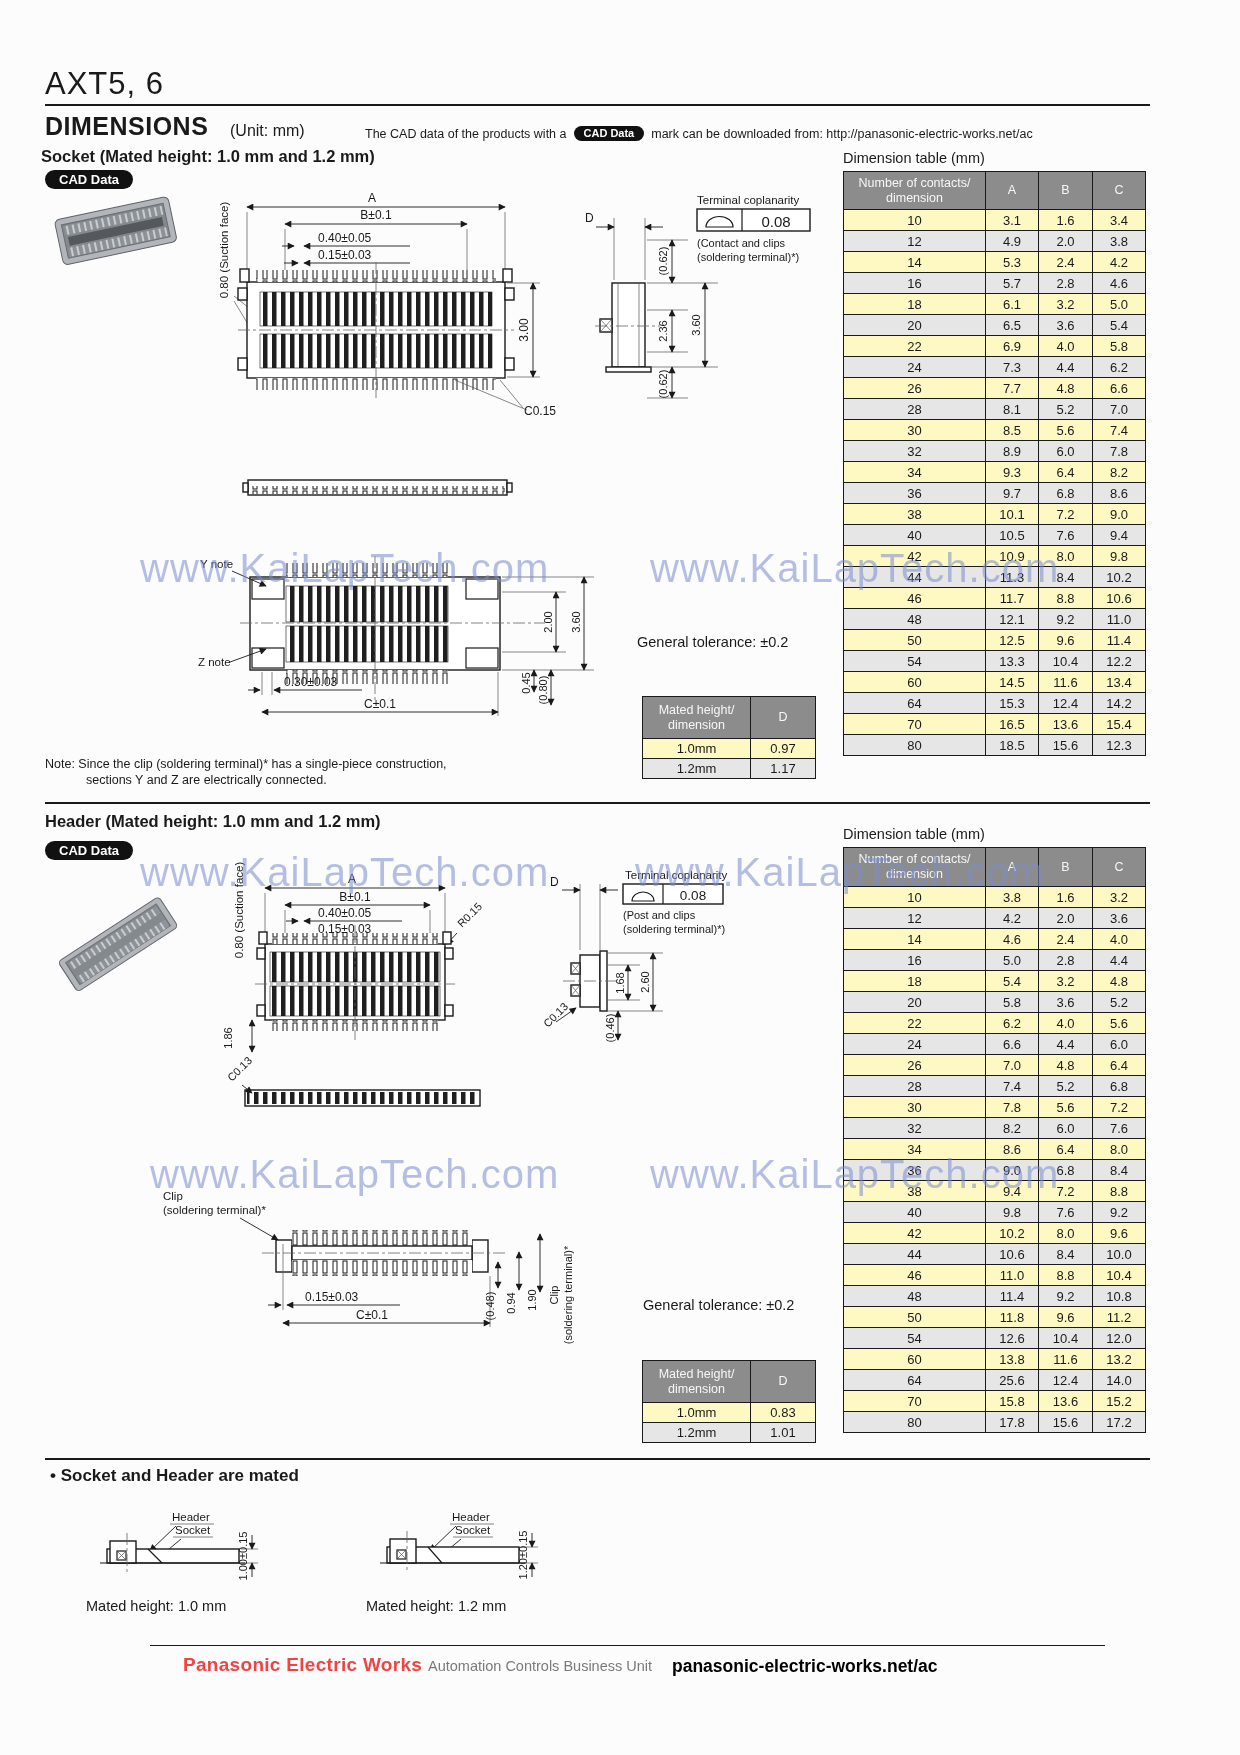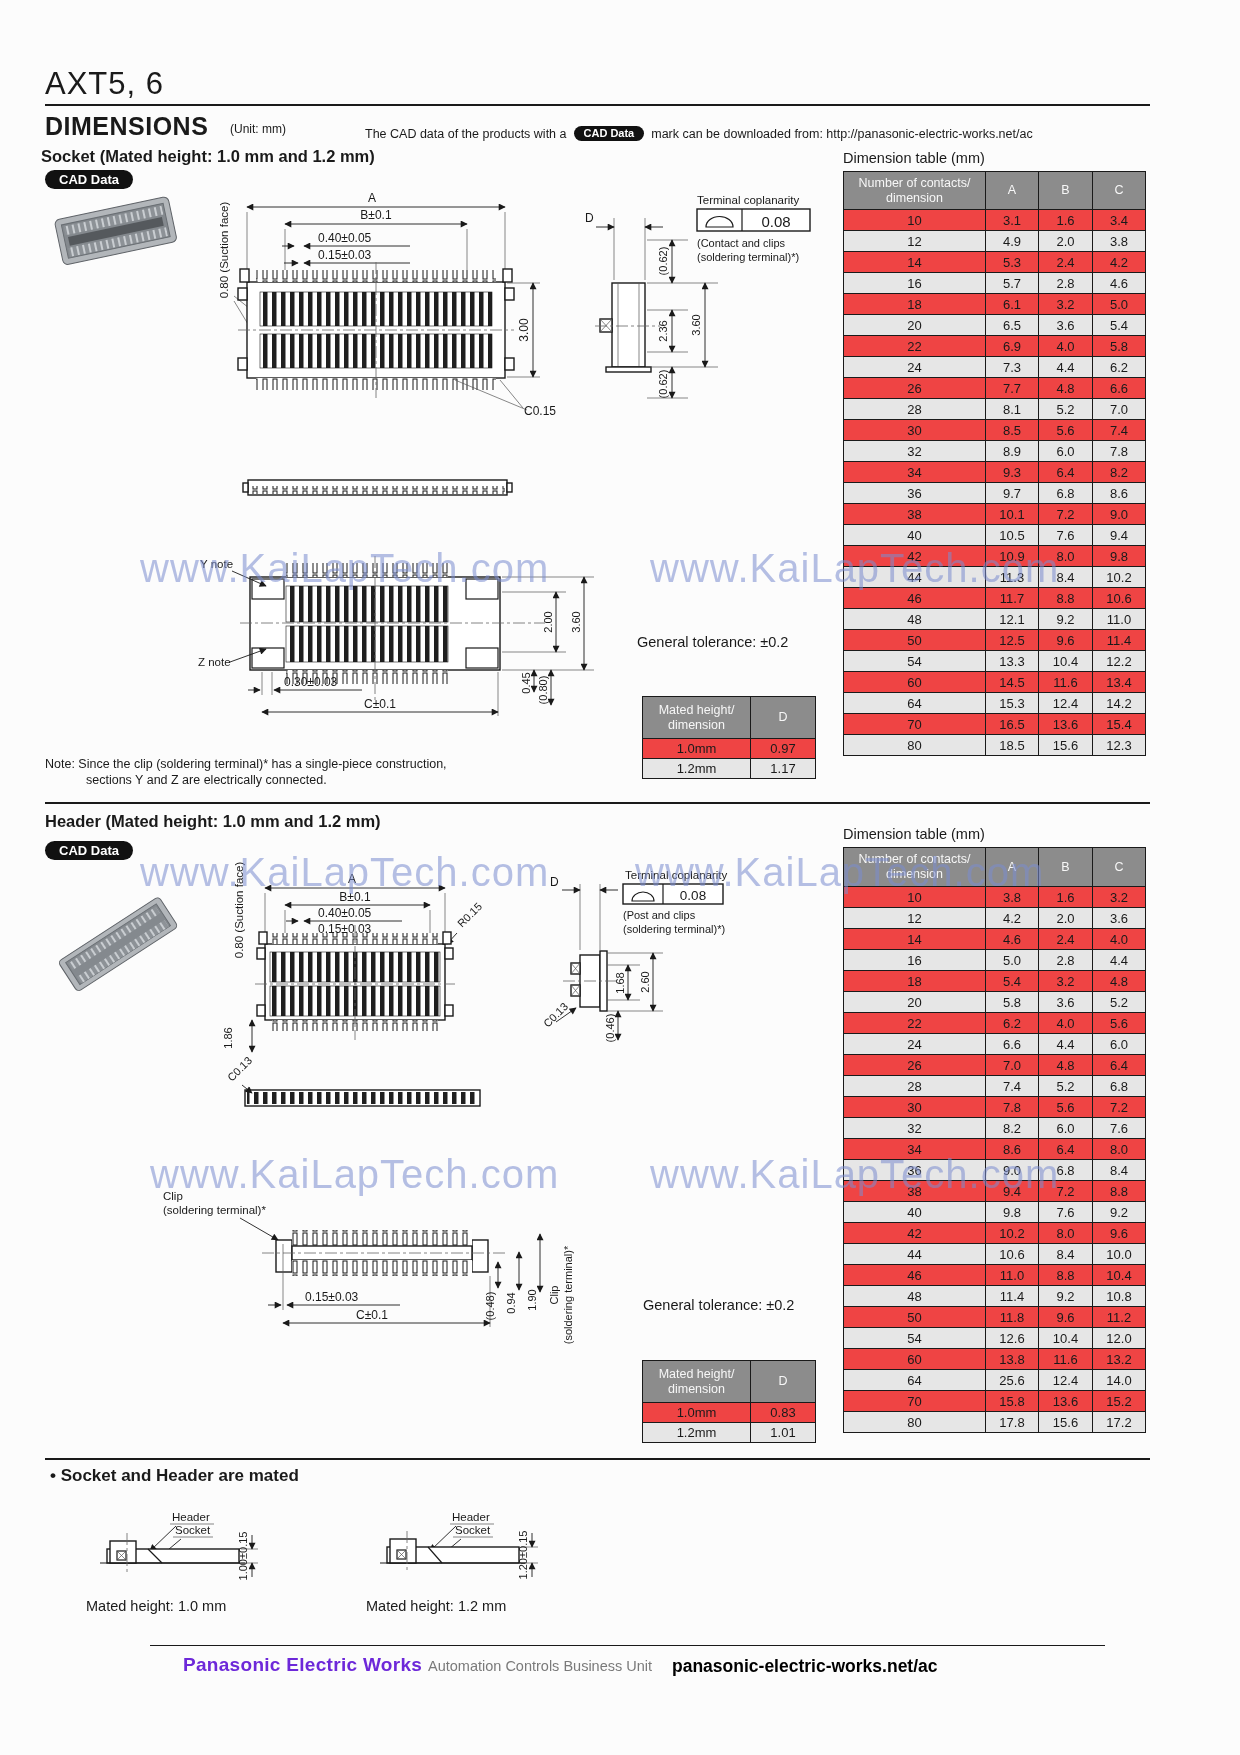--- a/index.html
+++ b/index.html
@@ -3,42 +3,42 @@
 <meta charset="utf-8">
 <style>
   html,body{margin:0;padding:0;background:#d9d9d9}
   .page{position:relative;width:1240px;height:1755px;margin:0 auto;background:#fcfcfc;
         font-family:"Liberation Sans",sans-serif;color:#1a1a1a;overflow:hidden}
   .abs{position:absolute}
   .rule{position:absolute;background:#1a1a1a;height:2px}
   .rule.thin{height:1px}
   .page-title{font-size:31px;letter-spacing:1px}
   .dims-title{font-size:25px;font-weight:bold;letter-spacing:.5px}
-  .unit-label{font-size:12px}
+  .unit-label{font-size:16px}
   .cad-note{font-size:12.5px;display:flex;align-items:center;gap:7px;white-space:nowrap}
   .badge{display:inline-block;background:#111;color:#fff;font-weight:bold;border-radius:11px;
          padding:2px 14px;font-size:13px;line-height:15px}
   .badge.small{font-size:11px;padding:1px 10px;line-height:13px}
   .sec-heading{font-size:16.5px;font-weight:bold}
   .mated-heading{font-size:17px;font-weight:bold}
   .note-text{font-size:12.5px;line-height:16px}
   .gen-tol{font-size:14.5px}
   .tbl-title{font-size:14.5px;margin-bottom:5px}
-  table{border-collapse:collapse;table-layout:fixed;background:#ef4444}
+  table{border-collapse:collapse;table-layout:fixed;background:#fef9c3}
   th,td{border:1px solid #1a1a1a}
   thead th{background:#8c8c8c;color:#f7f7f7;font-weight:normal;font-size:12.5px;line-height:1.2;padding:0}
   tbody td{text-align:center;font-size:13px;padding:0}
   .dim-table tbody tr{height:21px}
   .dim-table tbody tr:nth-child(even){background:#e6e6e6}
   .d-table tbody tr{height:20px}
   .d-table tbody tr:nth-child(even){background:#e6e6e6}
   .caption{font-size:14.5px;text-align:left}
   .watermark{position:absolute;font-size:40px;letter-spacing:1px;color:#7b8dd0;opacity:.55;
              white-space:nowrap;z-index:30;pointer-events:none}
-  .footer-brand{font-size:19px;font-weight:bold;color:#6d28d9;letter-spacing:.3px}
+  .footer-brand{font-size:19px;font-weight:bold;color:#ef4444;letter-spacing:.3px}
   .footer-div{font-size:14.5px;color:#7a7a7a}
   .footer-url{font-size:17.5px;font-weight:bold;color:#000000}
   svg text{fill:#1a1a1a;font-family:"Liberation Sans",sans-serif;font-size:12px}
   svg .t11{font-size:11px}
   svg .t115{font-size:11.5px}
   svg .t15{font-size:15px}
   svg .t135{font-size:13.5px}
   .ln{stroke:#1a1a1a;stroke-width:1.4;fill:#fff}
   .lnf{stroke:#1a1a1a;stroke-width:1.2;fill:none}
   .thin{stroke:#555;stroke-width:.7;fill:none}

